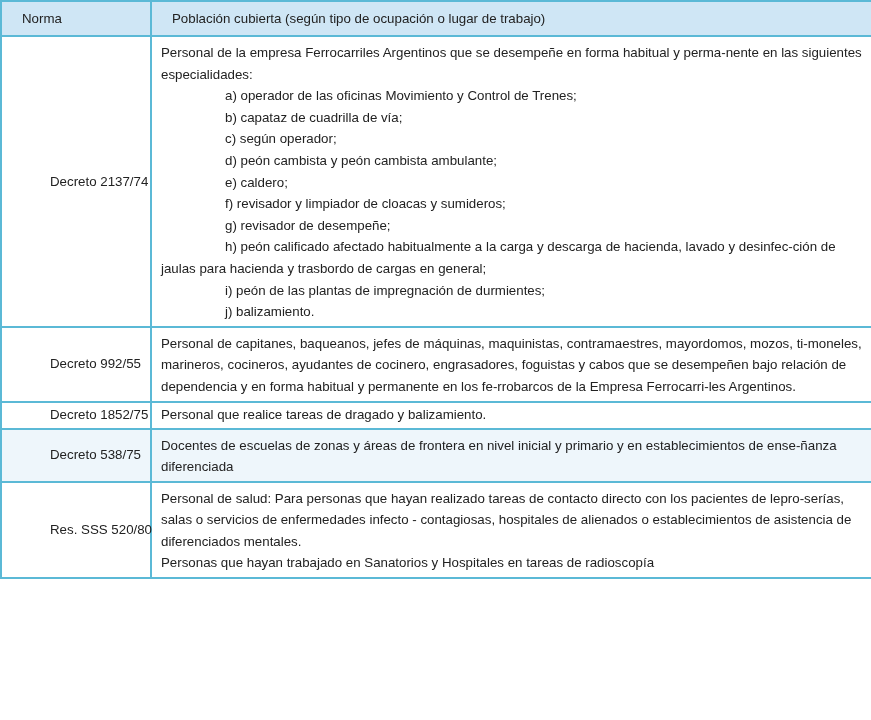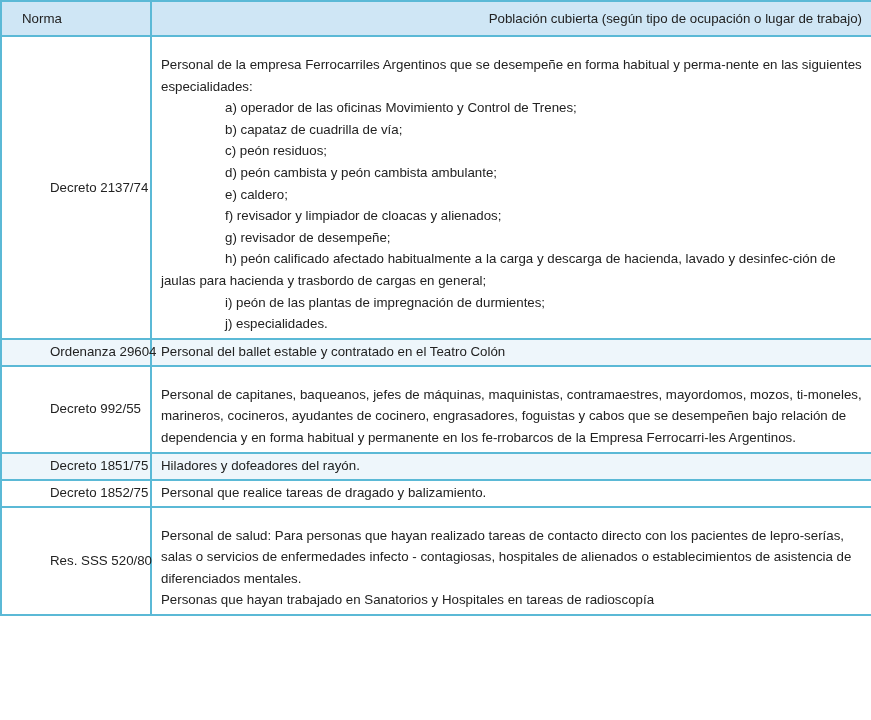--- a/index.html
+++ b/index.html
@@ -3,25 +3,25 @@
 <meta charset="utf-8">
 <style>
   html, body { margin: 0; padding: 0; background: #ffffff; }
   body { width: 871px; height: 720px; overflow: hidden; font-family: "Liberation Sans", sans-serif; color: #222; }
   table { border-collapse: collapse; width: 871px; table-layout: fixed; font-size: 13.3px; }
   col.c1 { width: 150px; }
   col.c2 { width: 721px; }
   th, td { border: 2px solid #5bb9d6; padding: 0 9px; vertical-align: middle; line-height: 21.6px; }
   th { background: #cfe6f5; font-weight: normal; height: 33px; padding-left: 20px; }
   th.norma { text-align: left; }
-  th.poblacion { text-align: right; }
+  th.poblacion { text-align: left; }
   tr.alt td { background: #eef6fb; }
   tr.plain td { background: #ffffff; }
   td.norma-cell { white-space: nowrap; padding-left: 48px; }
-  td.desc-cell { padding-top: 17px; padding-bottom: 3px; }
+  td.desc-cell { padding-top: 5px; padding-bottom: 3px; }
   .indent { display: block; padding-left: 64px; }
   .para { display: block; }
   tr.single td { height: 25px; }
 </style>
 </head>
 <body>
 
 <table>
   <colgroup>
       <col class="c1">
@@ -33,45 +33,41 @@
       <th class="poblacion">Población cubierta (según tipo de ocupación o lugar de trabajo)</th>
     </tr>
   </thead>
   <tbody>
     <tr class="plain" style="height:285px">
       <td class="norma-cell">Decreto 2137/74</td>
       <td class="desc-cell">
         <span class="para">Personal de la empresa Ferrocarriles Argentinos que se desempeñe en forma habitual y perma-nente en las siguientes especialidades:</span>
         <span class="indent">a) operador de las oficinas Movimiento y Control de Trenes;</span>
         <span class="indent">b) capataz de cuadrilla de vía;</span>
-        <span class="indent">c) peón residuos;</span>
+        <span class="indent">c) según operador;</span>
         <span class="indent">d) peón cambista y peón cambista ambulante;</span>
         <span class="indent">e) caldero;</span>
-        <span class="indent">f) revisador y limpiador de cloacas y alienados;</span>
+        <span class="indent">f) revisador y limpiador de cloacas y sumideros;</span>
         <span class="indent">g) revisador de desempeñe;</span>
         <span style="display:block;text-indent:64px;">h) peón calificado afectado habitualmente a la carga y descarga de hacienda, lavado y desinfec-ción de jaulas para hacienda y trasbordo de cargas en general;</span>
         <span class="indent">i) peón de las plantas de impregnación de durmientes;</span>
-        <span class="indent">j) especialidades.</span>
+        <span class="indent">j) balizamiento.</span>
       </td>
-    </tr>
-    <tr class="alt single">
-      <td class="norma-cell">Ordenanza 29604</td>
-      <td>Personal del ballet estable y contratado en el Teatro Colón</td>
     </tr>
     <tr class="plain">
       <td class="norma-cell">Decreto 992/55</td>
       <td class="desc-cell">Personal de capitanes, baqueanos, jefes de máquinas, maquinistas, contramaestres, mayordomos, mozos, ti-moneles, marineros, cocineros, ayudantes de cocinero, engrasadores, foguistas y cabos que se desempeñen bajo relación de dependencia y en forma habitual y permanente en los fe-rrobarcos de la Empresa Ferrocarri-les Argentinos.</td>
     </tr>
-    <tr class="alt single">
-      <td class="norma-cell">Decreto 1851/75</td>
-      <td>Hiladores y dofeadores del rayón.</td>
-    </tr>
     <tr class="plain single">
       <td class="norma-cell">Decreto 1852/75</td>
       <td>Personal que realice tareas de dragado y balizamiento.</td>
+    </tr>
+    <tr class="alt">
+      <td class="norma-cell">Decreto 538/75</td>
+      <td class="desc-cell">Docentes de escuelas de zonas y áreas de frontera en nivel inicial y primario y en establecimientos de ense-ñanza diferenciada</td>
     </tr>
     <tr class="plain">
       <td class="norma-cell">Res. SSS 520/80</td>
       <td class="desc-cell">
         <span class="para">Personal de salud: Para personas que hayan realizado tareas de contacto directo con los pacientes de lepro-serías, salas o servicios de enfermedades infecto - contagiosas, hospitales de alienados o establecimientos de asistencia de diferenciados mentales.</span>
         <span class="para">Personas que hayan trabajado en Sanatorios y Hospitales en tareas de radioscopía</span>
       </td>
     </tr>
   </tbody>
 </table>

